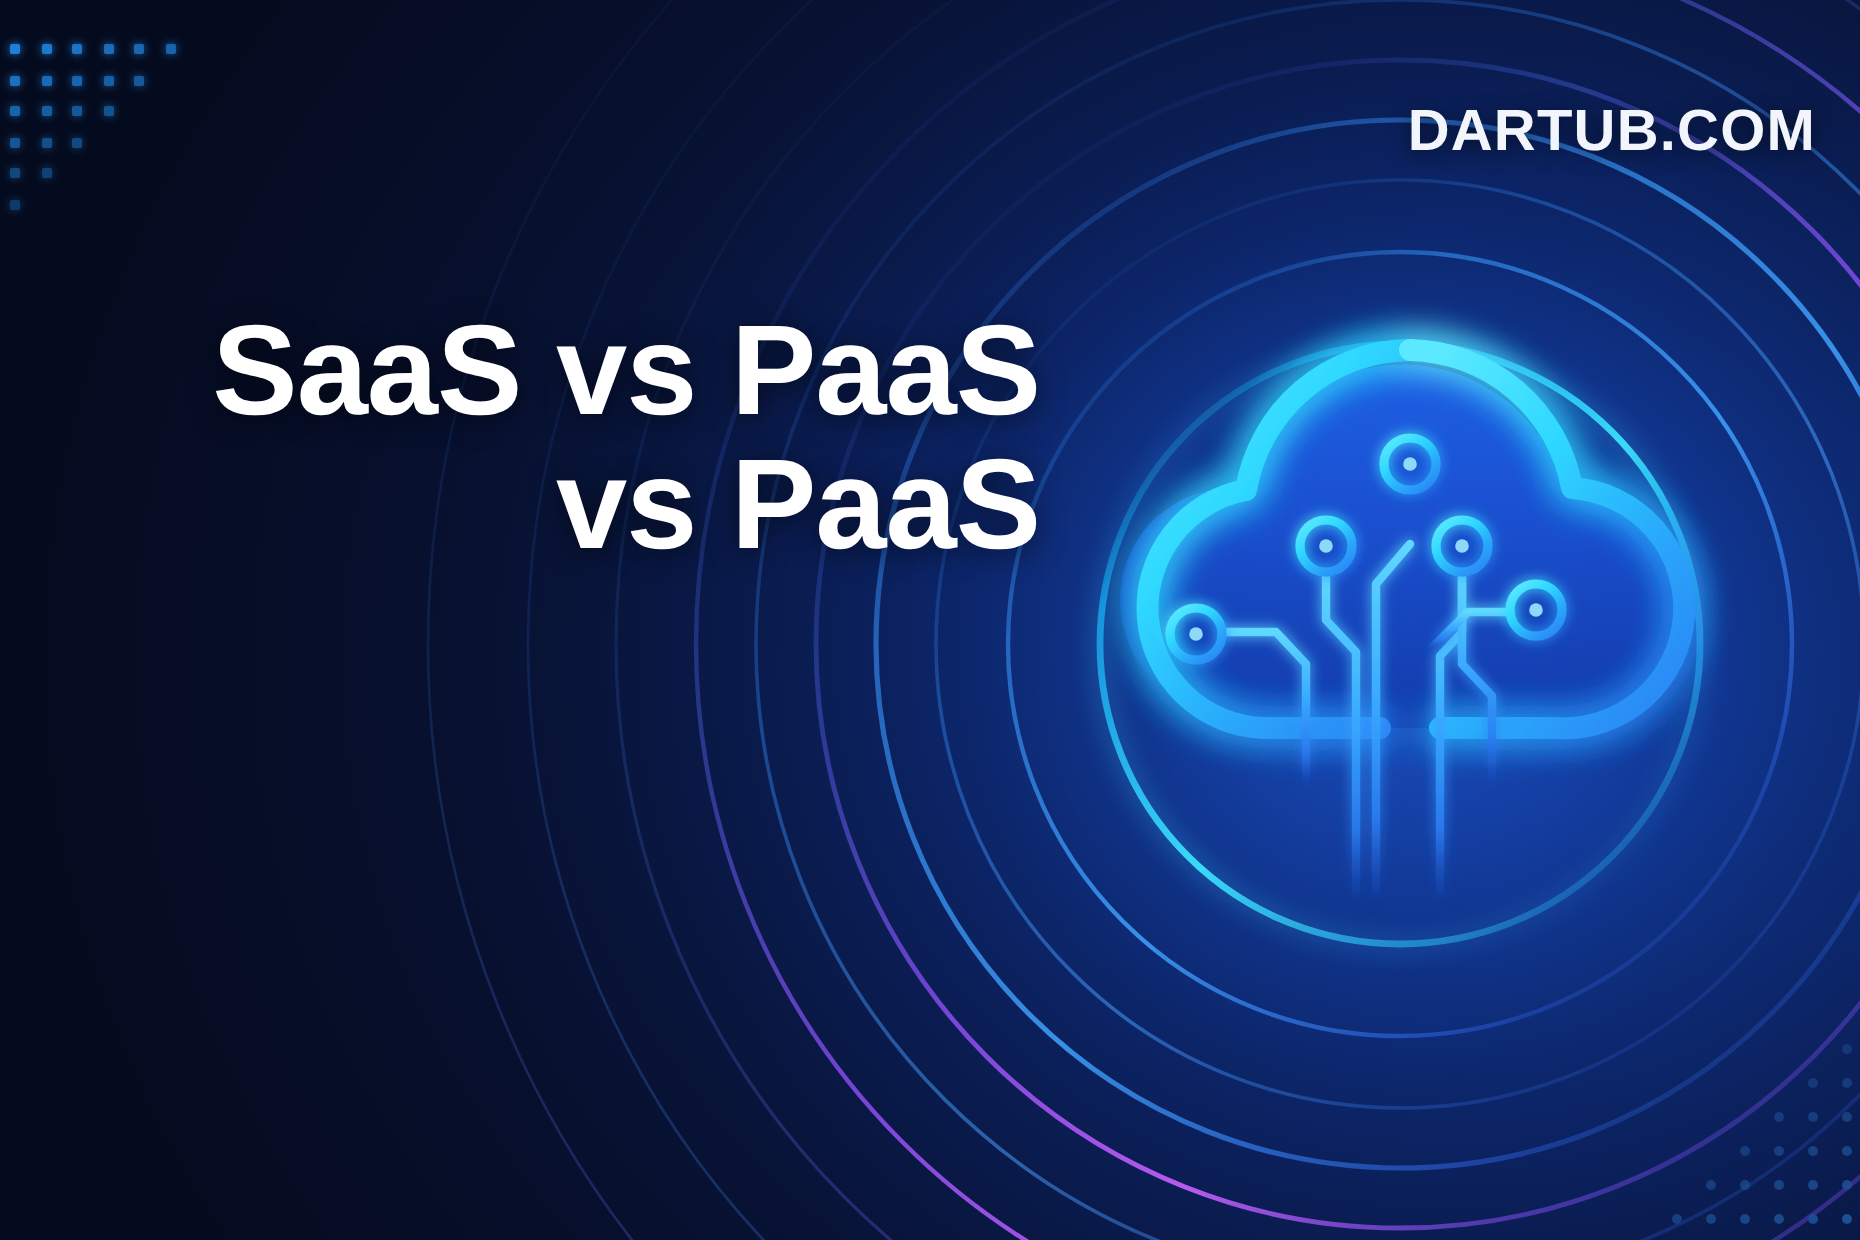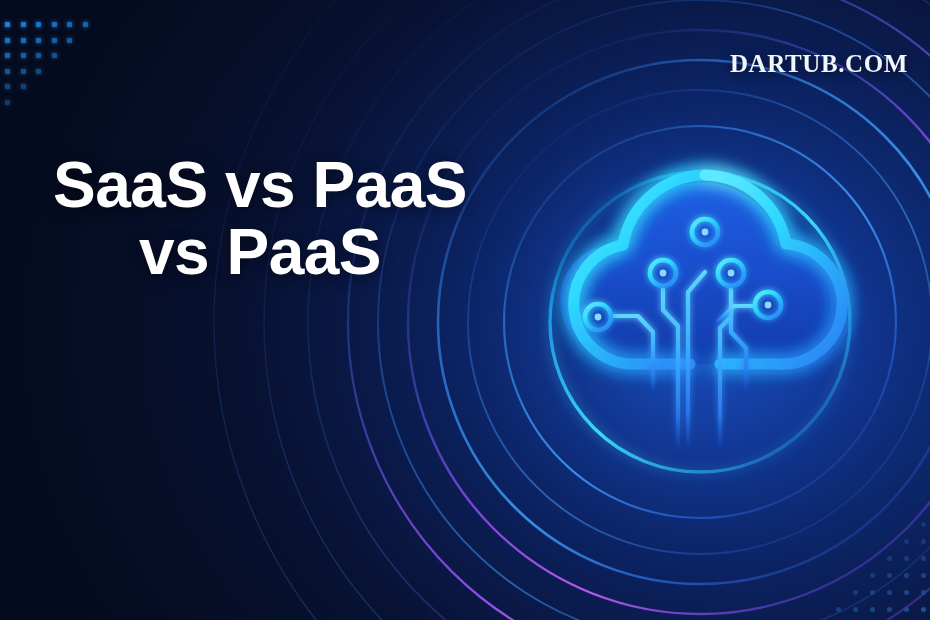--- a/index.html
+++ b/index.html
@@ -32,21 +32,21 @@
     left:520px; top:120px;
     width:370px; height:330px;
     pointer-events:none;
   }
 
   
   #text-block{
     position:absolute;
     left:0px; top:152px;
     width:520px;
-    text-align:center;
+    text-align:right;
   }
   #title{
     color:#ffffff;
     font-size:64px;
     line-height:1.04;
     font-weight:bold;
     letter-spacing:-0.5px;
     text-shadow:0 2px 14px rgba(0,0,0,0.55);
   }
   #title .line1{ display:block; }
@@ -60,25 +60,24 @@
     letter-spacing:0.3px;
     text-shadow:0 2px 12px rgba(0,0,0,0.5);
   }
   #subtitle .sline{ display:block; }
 
   
   #watermark{
     position:absolute;
     right:22px; top:50px;
     color:#f2f5fb;
-    font-size:25px;
+    font-size:29px;
     font-weight:bold;
     letter-spacing:0.6px;
     text-shadow:0 2px 10px rgba(0,0,0,0.6);
-    font-family:Liberation Serif, serif;
   }
 </style>
 </head>
 <body>
 
 <div id="banner">
 
   <svg class="rings" id="rings" width="930" height="620" viewBox="0 0 930 620">
     <defs>
       <linearGradient id="gCyan" x1="0" y1="0" x2="1" y2="1">

